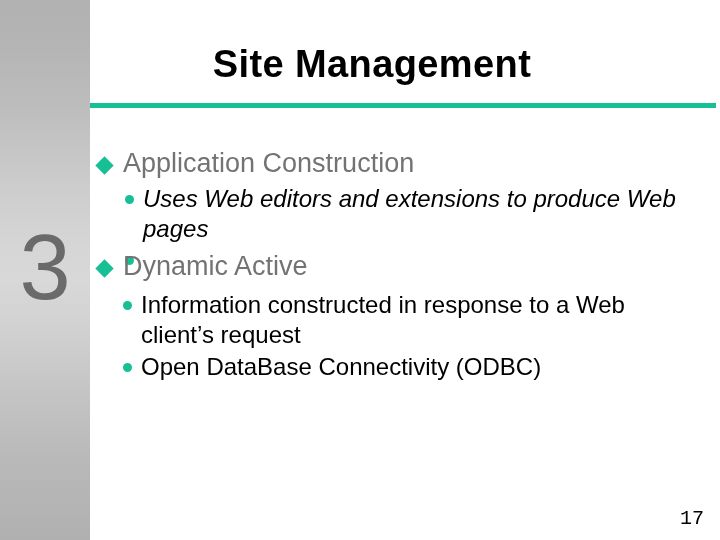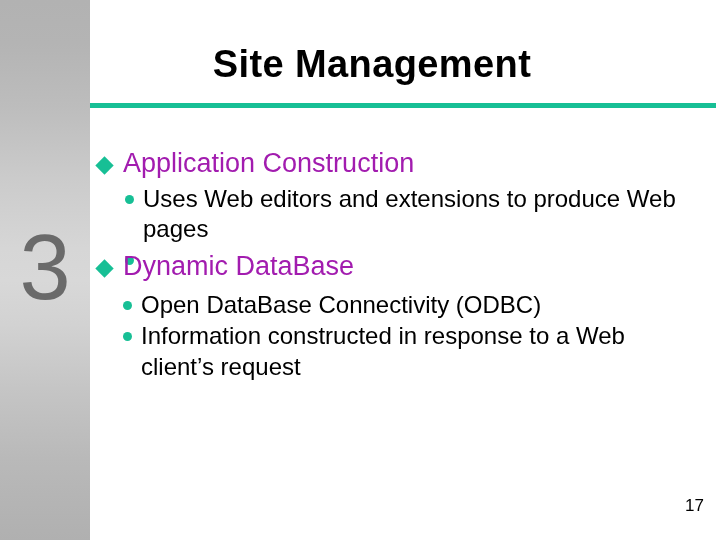--- a/index.html
+++ b/index.html
@@ -88,21 +88,21 @@
     position: absolute;
     left: 96px;
     top: 148px;
     width: 606px;
   }
 
   .lvl1 {
     position: relative;
     padding-left: 27px;
     font-size: 27px;
-    color: #a21caf;
+    color: #737373;
     line-height: 1.18;
     margin-bottom: 2px;
   }
   .lvl1 .bullet-diamond {
     position: absolute;
     left: 2px;
     top: 11px;
     width: 13px;
     height: 13px;
     background: #17bf95;
@@ -126,32 +126,32 @@
     left: 29px;
     top: 11px;
     width: 9px;
     height: 9px;
     border-radius: 50%;
     background: #17bf95;
   }
 
   
   #group-0 { margin-bottom: 7px; }
-  #group-0 .sublist { margin-left: 0px; }
+  #group-0 .sublist { margin-left: 0px; font-style: italic; }
   #group-1 .sublist { margin-top: 7px; }
   #group-1 .lvl2 { padding-left: 45px; }
   #group-1 .lvl2 .bullet-dot { left: 27px; }
 
   
   #page-number {
     position: absolute;
     right: 16px;
-    bottom: 24px;
-    font-family: Liberation Sans, sans-serif;
-    font-size: 17px;
+    bottom: 10px;
+    font-family: Liberation Mono, monospace;
+    font-size: 20px;
     color: #000000;
   }
 </style>
 </head>
 <body>
 
 <div id="slide">
 
   <div id="sidebar"></div>
   <div id="slide-number-big">3</div>
@@ -173,31 +173,31 @@
         </div>
         <div class="lvl2">
           <span class="bullet-dot"></span>
         </div>
       </div>
     </div>
 
     <div id="group-1">
       <div class="lvl1">
         <span class="bullet-diamond"></span>
-        <span class="txt">Dynamic DataBase</span>
+        <span class="txt">Dynamic Active</span>
       </div>
       <div class="sublist">
         <div class="lvl2">
           <span class="bullet-dot"></span>
+          <span class="txt">Information constructed in response to a Web client’s request</span>
+        </div>
+        <div class="lvl2">
+          <span class="bullet-dot"></span>
           <span class="txt">Open DataBase Connectivity (ODBC)</span>
         </div>
-        <div class="lvl2">
-          <span class="bullet-dot"></span>
-          <span class="txt">Information constructed in response to a Web client’s request</span>
-        </div>
       </div>
     </div>
 
   </div>
 
   <div id="page-number">17</div>
 
 </div>
 
 </body></html>

